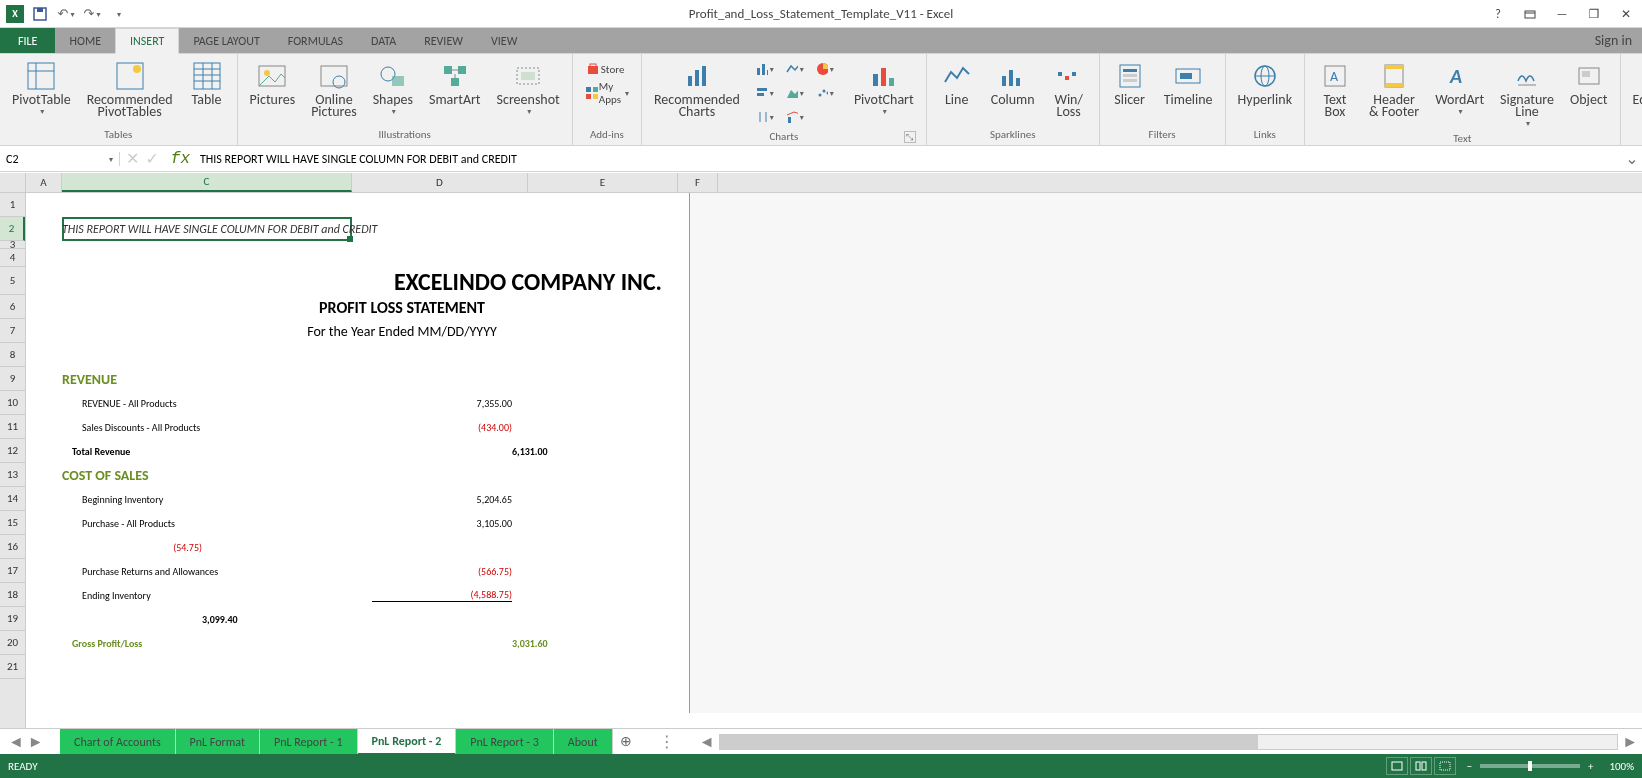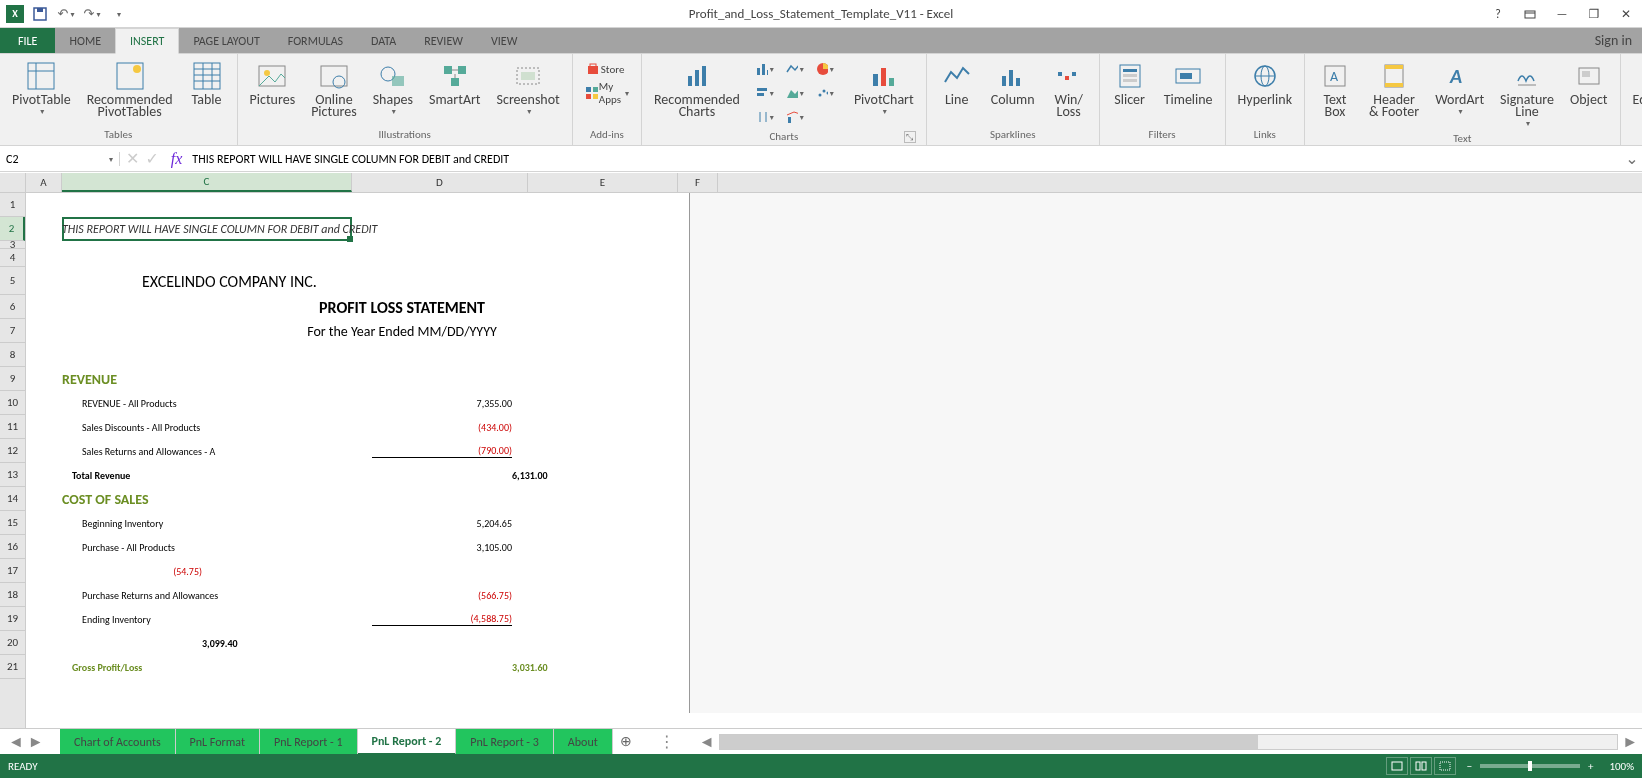--- a/index.html
+++ b/index.html
@@ -32,42 +32,42 @@
 .small-col { display:flex; flex-direction:column; gap:2px; }
 .small-btn { display:flex; align-items:center; font-size:11px; color:#444; cursor:pointer; padding:2px 4px; height:22px;}
 .small-ico { width:16px; height:16px; display:flex; align-items:center; justify-content:center; }
 .launcher { position:absolute; right:2px; bottom:2px; width:12px; height:12px; font-size:9px; color:#666; cursor:pointer; display:flex;align-items:center;justify-content:center;border:1px solid #bbb;}
 .drop-arrow { font-size:8px; color:#666; margin-left:2px;}
 
 
 .namefx { height: 26px; border-bottom: 1px solid #d4d4d4; display: flex; align-items: center; background:#fff; }
 .namebox { width: 120px; border-right: 1px solid #d4d4d4; padding: 0 6px; font-size: 12px; display:flex; align-items:center; justify-content:space-between; }
 .fx-btns { display:flex; gap:6px; padding:0 6px; align-items:center; color:#aaa; }
-.fx-label { font-style: italic; font-family: Liberation Serif, serif; color:#6d28d9; padding:0 6px; }
+.fx-label { font-style: italic; font-family: Liberation Mono, monospace; color:#4d7c0f; padding:0 6px; }
 .fx-input { flex:1; border:none; outline:none; font-size:12px; padding:0 4px; }
 .fx-expand { width:20px; text-align:center; color:#777; cursor:pointer;}
 
 
 .grid-area { position: absolute; top: 173px; bottom: 50px; left:0; right:0; background:#fff; display:flex; }
 .rowhdrs { width:26px; background:#e6e6e6; border-right:1px solid #ccc; }
 .corner { height:20px; border-bottom:1px solid #ccc; background:#e6e6e6; }
 .rowhdr { height:24px; border-bottom:1px solid #ccc; font-size:11px; color:#333; display:flex; align-items:center; justify-content:center; background:#e6e6e6;}
 .cols { flex:1; position:relative; }
 .colhdrs { height:20px; background:#e6e6e6; border-bottom:1px solid #ccc; display:flex; }
 .colhdr { border-right:1px solid #ccc; font-size:11px; color:#333; display:flex; align-items:center; justify-content:center; }
 .colhdr.sel { background:#d3e5d3; color:#217346; border-bottom:2px solid #217346; }
 .sheet { position:relative; background:#fff; }
 .print-area { position:absolute; left:0; top:0; width:664px; background:#fff; box-shadow: inset -1px 0 0 #999; }
 .cell-selected { position:absolute; left:36px; top:24px; width:290px; height:24px; border:2px solid #217346; }
 .fill-handle { position:absolute; width:6px; height:6px; background:#217346; right:-3px; bottom:-3px; }
 
 .content { position:absolute; left:36px; top:24px; width:620px; font-family: Verdana, sans-serif; }
 .r { height:24px; display:flex; align-items:center; }
 .note { font-style:italic; font-size:12px; color:#333; font-family:Calibri; }
-.company { font-size:16px; font-weight:normal; text-align:left; width:520px; margin-left:80px; }
+.company { font-size:24px; font-weight:bold; text-align:right; width:520px; margin-left:80px; }
 .subtitle { font-size:16px; font-weight:bold; text-align:center; width:520px; margin-left:80px; }
 .period { font-size:14px; text-align:center; width:520px; margin-left:80px; }
 .sect { font-size:14px; font-weight:bold; color:#6b8e23; }
 .line { display:flex; width:610px; font-size:10px; }
 .line .lbl { flex:0 0 310px; padding-left:20px; }
 .line .v1 { flex:0 0 140px; text-align:right; }
 .line .v2 { flex:0 0 140px; text-align:left; }
 .neg { color:#c00; }
 .underline .v1 { border-bottom:1px solid #000; }
 .total-line .lbl { padding-left:10px; font-weight:bold; }
@@ -588,25 +588,20 @@
         <div class="r line">
             <span class="lbl">REVENUE - All Products</span>
             <span class="v1">7,355.00</span>
             <span class="v2"></span>
           </div>
         <div class="r line">
             <span class="lbl">Sales Discounts - All Products</span>
             <span class="v1 neg">(434.00)</span>
             <span class="v2"></span>
           </div>
-        <div class="r line underline">
-            <span class="lbl">Sales Returns and Allowances - A</span>
-            <span class="v1 neg">(790.00)</span>
-            <span class="v2"></span>
-          </div>
         <div class="r line total-line">
             <span class="lbl">Total Revenue</span>
             <span class="v1"></span>
             <span class="v2">6,131.00</span>
           </div>
         <div class="r">
             <span class="sect">COST OF SALES</span>
           </div>
         <div class="r line">
             <span class="lbl">Beginning Inventory</span>

